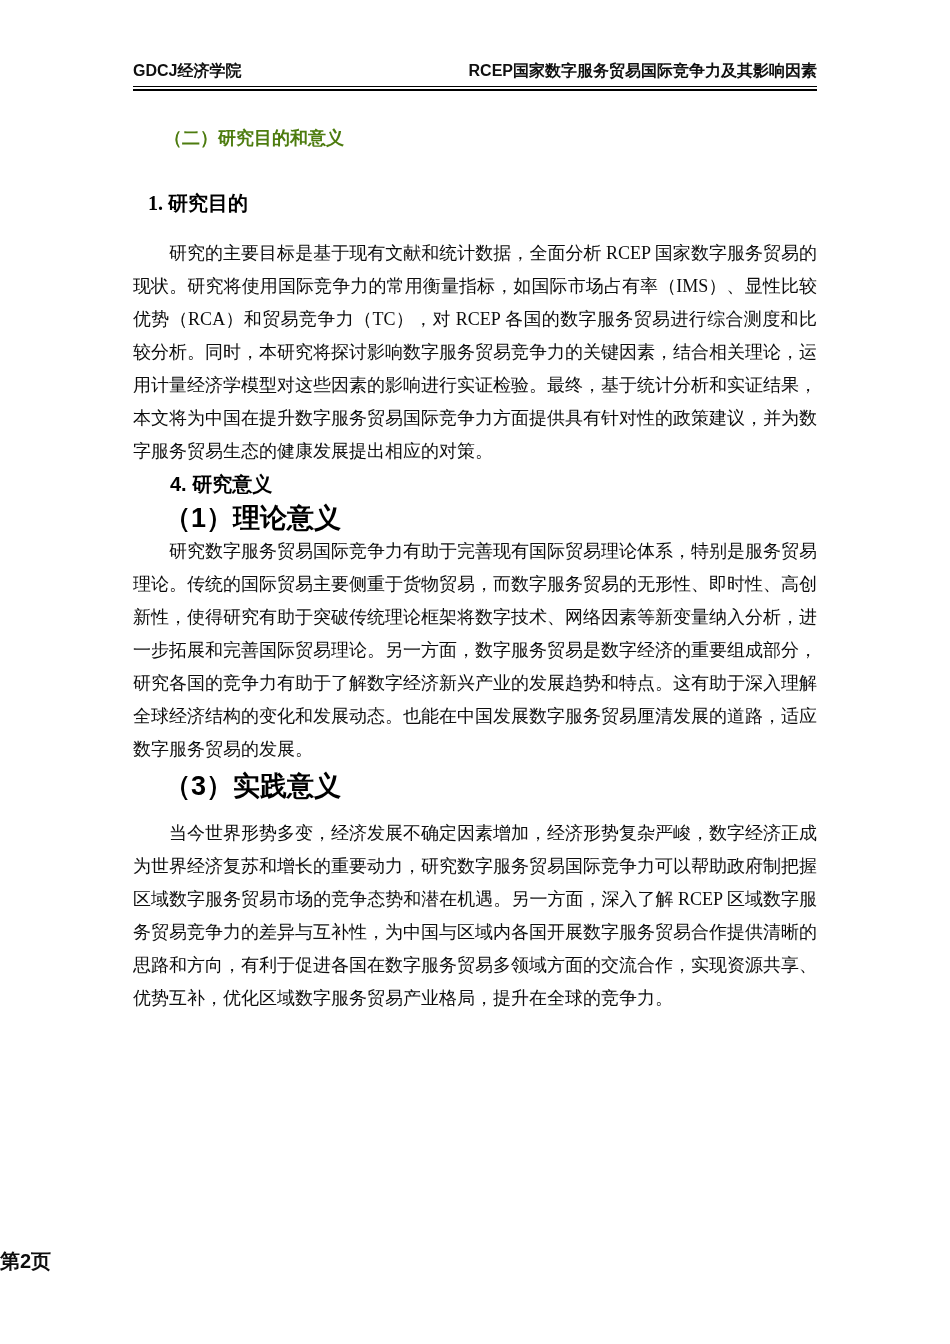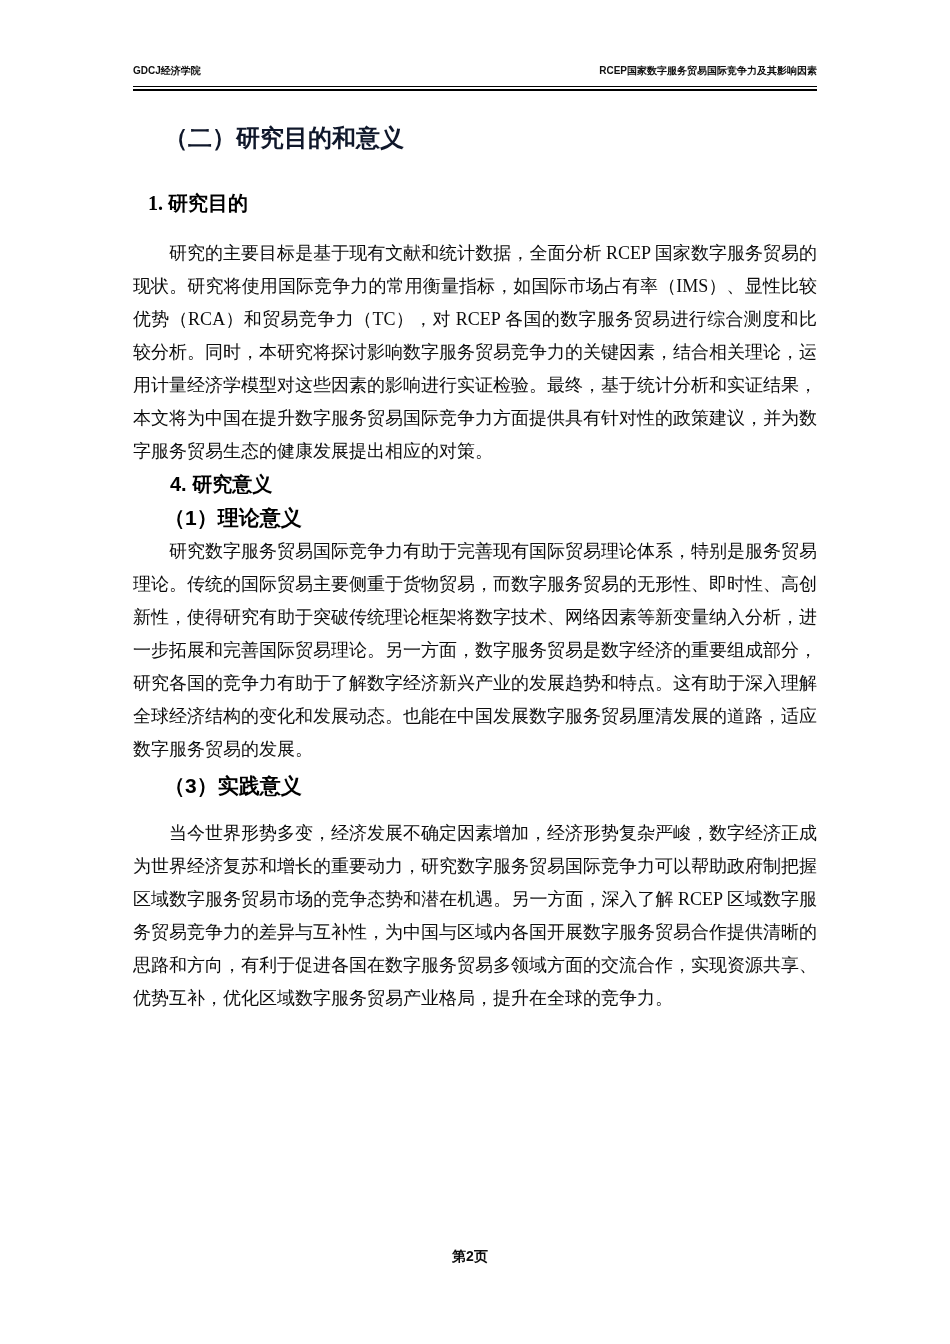--- a/index.html
+++ b/index.html
@@ -10,21 +10,21 @@
     overflow:hidden;
     color:#111;
     box-sizing:border-box;
   }
   .margins{padding:0 133px;}
   
   .header{padding-top:62px;}
   .header-row{
     display:flex;justify-content:space-between;align-items:flex-end;
     font-family:"Liberation Sans","DejaVu Sans",sans-serif;
-    font-size:10px;font-weight:700;line-height:18px;color:#101010;
+    font-size:16px;font-weight:700;line-height:18px;color:#101010;
   }
   .header-rule{
     margin-top:6px;height:2px;
     border-top:1px solid #000;
     border-bottom:2px solid #000;
   }
   
   .content{
     font-family:"Liberation Serif","DejaVu Serif",serif;
     font-size:18px;line-height:33px;color:#0d0d0d;
@@ -33,41 +33,40 @@
   .para{margin:0;}
   .para.indent{text-indent:2em;}
   .p-first{margin-top:21px;}
   .p-sub1{margin-top:20px;}
   .p-sub21{margin-top:3px;font-family:Liberation Serif, serif;}
   .p-sub22{margin-top:17px;}
   
   .h-section{
     margin:32px 0 0 0;
     font-family:"Liberation Sans","DejaVu Sans",sans-serif;
-    font-size:24px;font-weight:700;line-height:30px;color:#0f172a;
+    font-size:18px;font-weight:700;line-height:30px;color:#4d7c0f;
     text-indent:31px;text-align:left;
   }
   .h-num{
     font-family:"Liberation Sans","DejaVu Sans",sans-serif;
     font-size:20px;font-weight:700;line-height:28px;color:#000;
     text-align:left;margin:0;
   }
   .h-num-1{margin-top:36px;text-indent:15px;font-family:Liberation Serif, serif;}
   .h-num-2{margin-top:2px;text-indent:37px;}
   .h-paren{
     font-family:"Liberation Sans","DejaVu Sans",sans-serif;
-    font-size:21px;font-weight:700;line-height:28px;color:#000;
+    font-size:27px;font-weight:700;line-height:28px;color:#000;
     text-align:left;margin:6px 0 2px 0;text-indent:31px;
   }
   
   .footer{
     position:absolute;left:0;right:10px;top:1248px;
-    text-align:center;
     font-family:"Liberation Sans","DejaVu Sans",sans-serif;
-    font-size:14px;font-weight:600;color:#0d0d0d;
+    font-size:20px;font-weight:600;color:#0d0d0d;
   }
 </style>
 </head>
 <body>
 
 <div class="page">
 
   <div class="margins header">
     <div class="header-row">
       <span>GDCJ经济学院</span>

